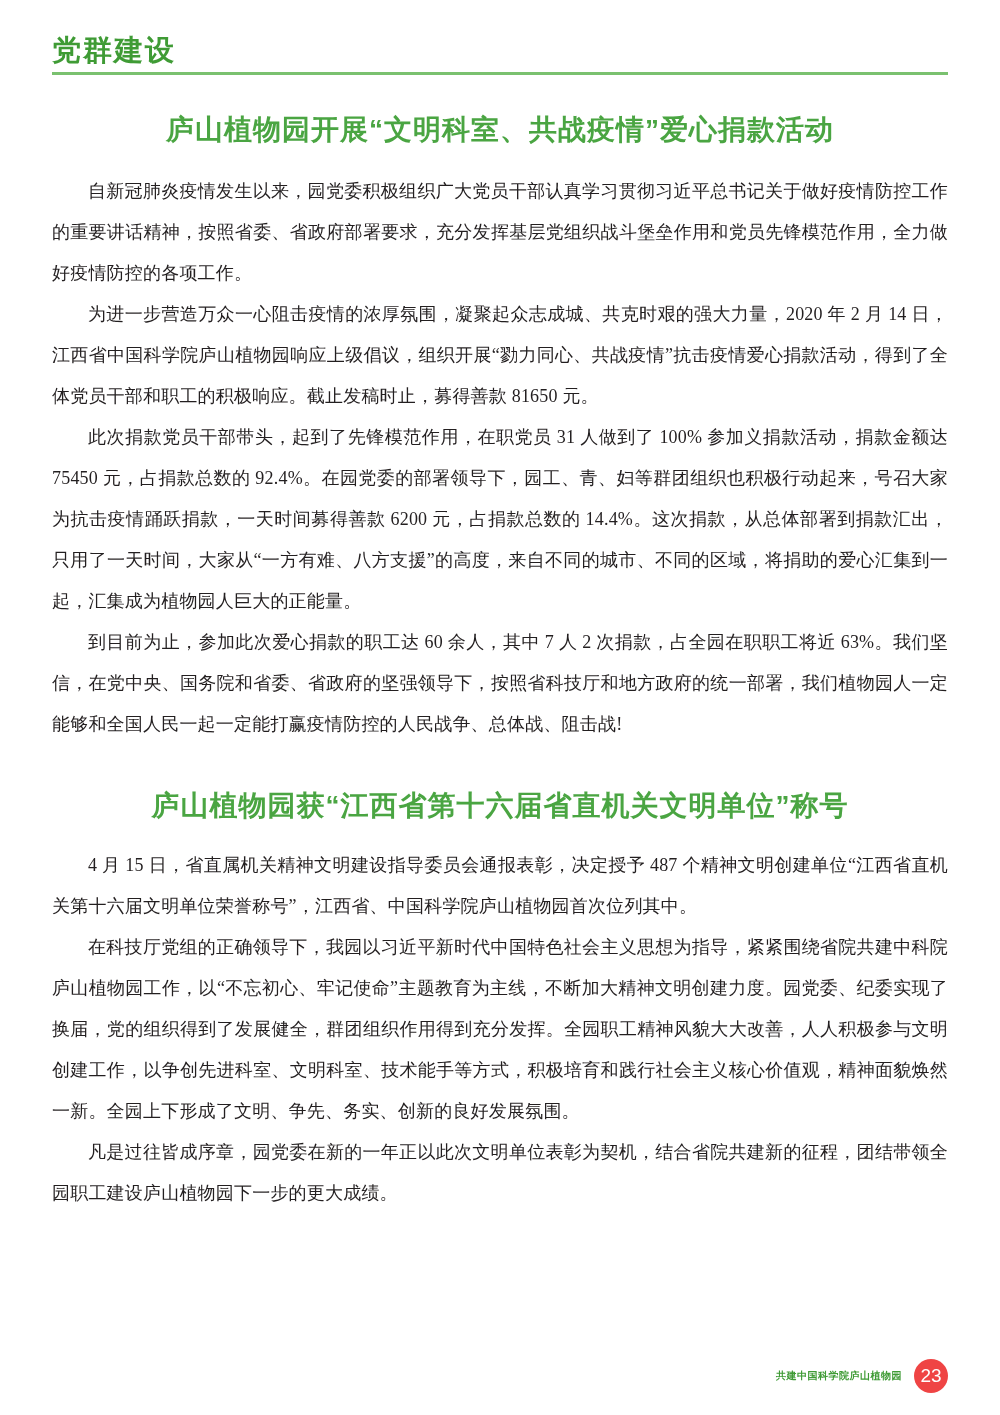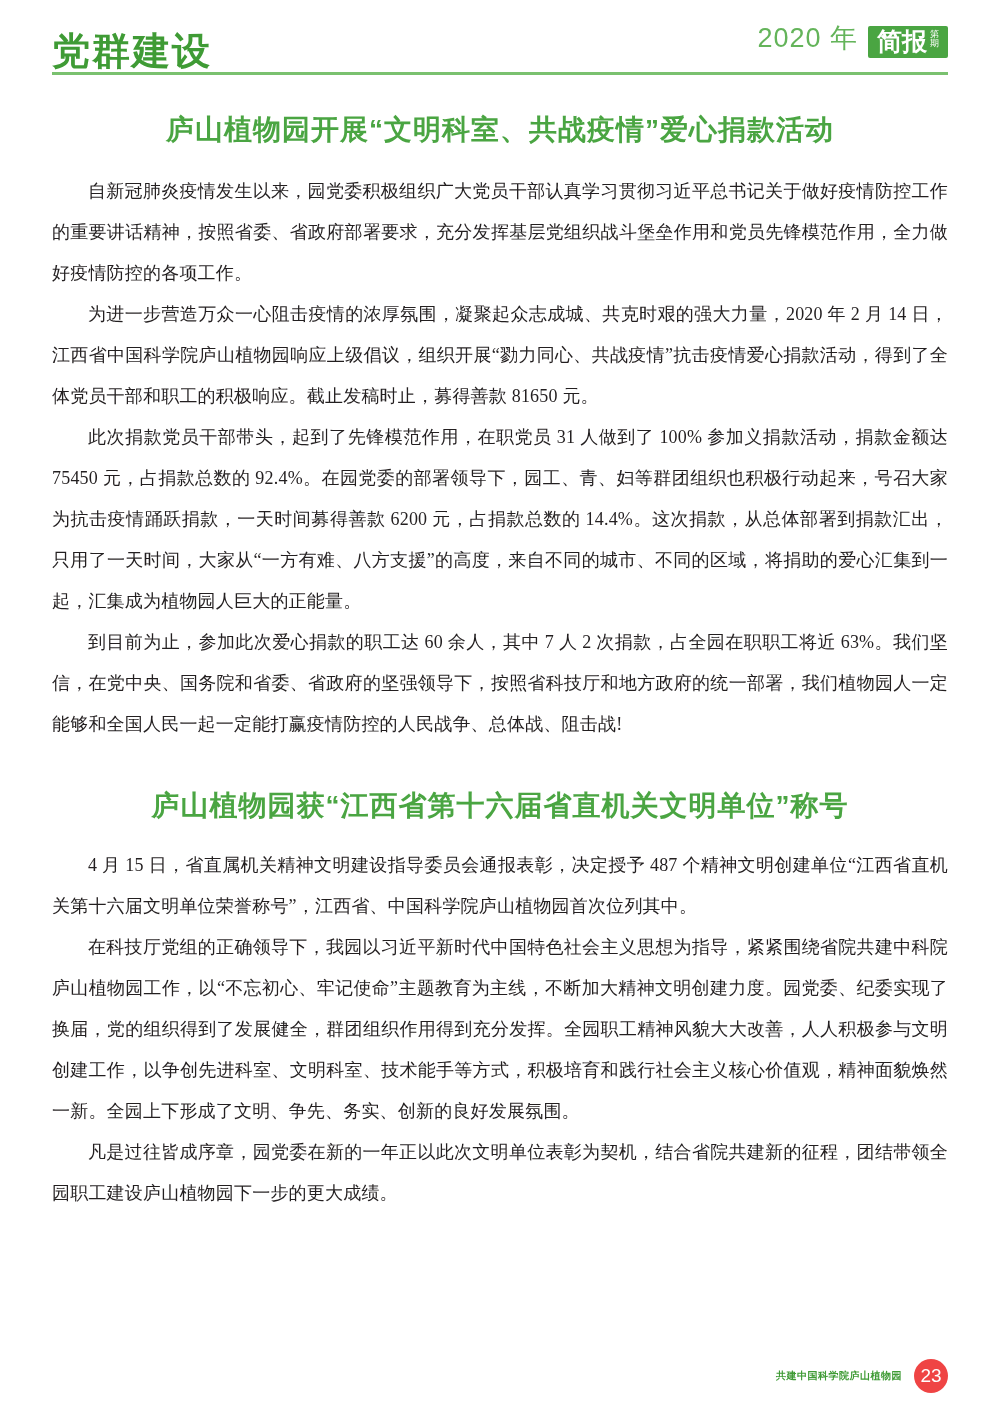--- a/index.html
+++ b/index.html
@@ -28,21 +28,21 @@
     position: relative;
     height: 62px;
     display: flex;
     align-items: center;
     justify-content: space-between;
     padding-top: 8px;
   }
   .header-title {
     font-family: Liberation Sans, sans-serif;
     font-weight: bold;
-    font-size: 38px;
+    font-size: 29px;
     color: #3f9b35;
     letter-spacing: 2px;
     margin-top: 24px;
   }
   .header-right {
     display: flex;
     align-items: flex-end;
     gap: 10px;
   }
   .header-year {
@@ -137,30 +137,20 @@
     justify-content: center;
   }
 </style>
 </head>
 <body>
 
 <div class="page">
 
   <div class="header">
     <div class="header-title">党群建设</div>
-    <div class="header-right">
-      <div class="header-year">2020 年</div>
-      <div class="header-badge">
-        <span>简报</span>
-        <span class="issue">
-          <span>第</span>
-          <span>期</span>
-        </span>
-      </div>
-    </div>
   </div>
   <div class="header-rule"></div>
 
   <h2 class="article-title">庐山植物园开展“文明科室、共战疫情”爱心捐款活动</h2>
   <p class="para">自新冠肺炎疫情发生以来，园党委积极组织广大党员干部认真学习贯彻习近平总书记关于做好疫情防控工作的重要讲话精神，按照省委、省政府部署要求，充分发挥基层党组织战斗堡垒作用和党员先锋模范作用，全力做好疫情防控的各项工作。</p>
   <p class="para">为进一步营造万众一心阻击疫情的浓厚氛围，凝聚起众志成城、共克时艰的强大力量，2020 年 2 月 14 日，江西省中国科学院庐山植物园响应上级倡议，组织开展“勠力同心、共战疫情”抗击疫情爱心捐款活动，得到了全体党员干部和职工的积极响应。截止发稿时止，募得善款 81650 元。</p>
   <p class="para">此次捐款党员干部带头，起到了先锋模范作用，在职党员 31 人做到了 100% 参加义捐款活动，捐款金额达 75450 元，占捐款总数的 92.4%。在园党委的部署领导下，园工、青、妇等群团组织也积极行动起来，号召大家为抗击疫情踊跃捐款，一天时间募得善款 6200 元，占捐款总数的 14.4%。这次捐款，从总体部署到捐款汇出，只用了一天时间，大家从“一方有难、八方支援”的高度，来自不同的城市、不同的区域，将捐助的爱心汇集到一起，汇集成为植物园人巨大的正能量。</p>
   <p class="para">到目前为止，参加此次爱心捐款的职工达 60 余人，其中 7 人 2 次捐款，占全园在职职工将近 63%。我们坚信，在党中央、国务院和省委、省政府的坚强领导下，按照省科技厅和地方政府的统一部署，我们植物园人一定能够和全国人民一起一定能打赢疫情防控的人民战争、总体战、阻击战!</p>
 
   <h2 class="article-title second">庐山植物园获“江西省第十六届省直机关文明单位”称号</h2>

